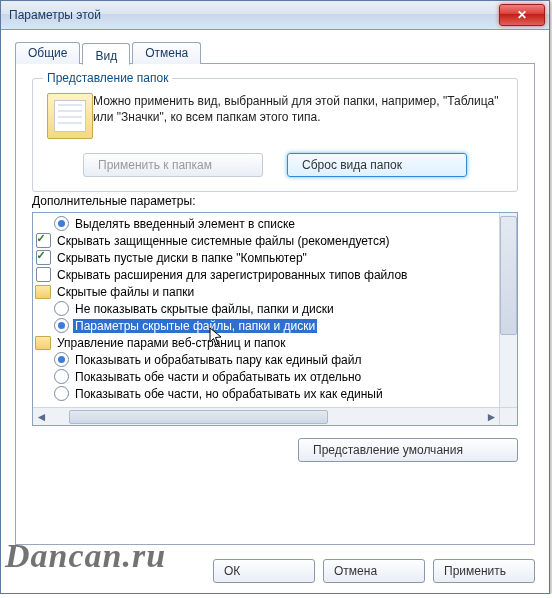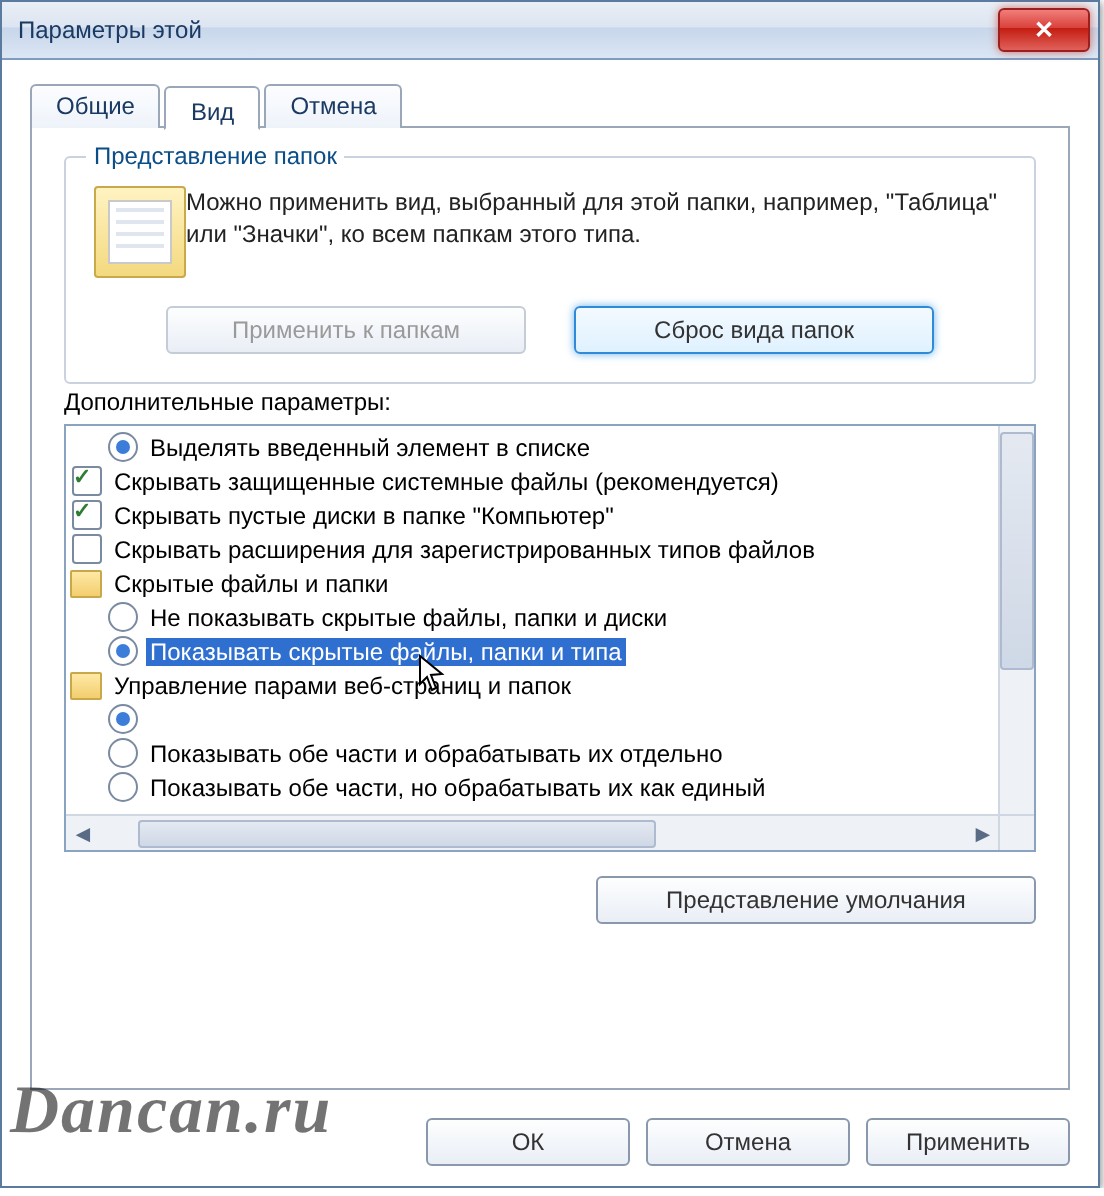--- a/index.html
+++ b/index.html
@@ -17,21 +17,21 @@
   .tab-body{border:1px solid #9aa7b8;background:#fff;padding:14px 16px 16px 16px;min-height:482px;box-sizing:border-box}
   
   .group{border:1px solid #c9d2de;border-radius:3px;padding:14px 14px 14px 14px;position:relative;margin-bottom:0}
   .group-title{position:absolute;top:-8px;left:10px;background:#fff;padding:0 4px;color:#0b4e87}
   .group-row{display:flex;gap:0}
   .folder-ico{width:44px;height:44px;flex:0 0 44px;background:linear-gradient(#fff3c2,#f3d97f);border:1px solid #caa94a;border-radius:2px;position:relative}
   .folder-ico:before{content:"";position:absolute;inset:6px;background:#fff;border:1px solid #c9c9c9}
   .folder-ico:after{content:"";position:absolute;inset:10px;background:repeating-linear-gradient(#dfe6ef 0 2px,#fff 2px 6px)}
   .group-text{flex:1;line-height:1.35;color:#222}
   .group-btns{display:flex;gap:24px;justify-content:center;margin-top:14px}
-  .btn{border:1px solid #8a98ab;border-radius:3px;padding:4px 14px;background:linear-gradient(#fdfefe,#e9eef6);color:#333;cursor:pointer;min-width:150px;text-align:center}
+  .btn{border:1px solid #8a98ab;border-radius:3px;padding:4px 14px;background:linear-gradient(#fdfefe,#e9eef6);color:#333;cursor:pointer;min-width:150px;}
   .btn.disabled{color:#9a9a9a;border-color:#c4ccd8;cursor:default}
   .btn.accent{border:1px solid #2f8bd8;box-shadow:0 0 4px rgba(68,160,230,.8);background:linear-gradient(#f3faff,#dff1ff)}
   
   .section-label{margin:2px 0 4px 0}
   .treebox{border:1px solid #89a3c1;height:212px;overflow:hidden;position:relative;background:#fff}
   .tree{padding:2px 0 2px 2px}
   .row{display:flex;align-items:center;height:17px;padding-left:0;white-space:nowrap}
   .row .glyph{width:16px;height:16px;margin-right:4px;flex:0 0 16px;display:flex;align-items:center;justify-content:center}
   .indent1{padding-left:18px}
   .radio,.check{width:13px;height:13px;border:1px solid #7a8aa0;border-radius:50%;display:inline-block;position:relative;background:#fff}
@@ -126,32 +126,33 @@
             <div class="row indent1">
               <span class="glyph">
                 <span class="radio"></span>
               </span>
               <span class="rowtext">Не показывать скрытые файлы, папки и диски</span>
             </div>
             <div class="row indent1">
               <span class="glyph">
                 <span class="radio sel"></span>
               </span>
-              <span class="rowtext sel">Показывать скрытые файлы, папки и типа</span>
+              <span class="rowtext sel">Параметры скрытые файлы, папки и диски</span>
             </div>
             <div class="row ">
               <span class="glyph">
                 <span class="fico"></span>
               </span>
               <span class="rowtext">Управление парами веб-страниц и папок</span>
             </div>
             <div class="row indent1">
               <span class="glyph">
                 <span class="radio sel"></span>
               </span>
+              <span class="rowtext">Показывать и обрабатывать пару как единый файл</span>
             </div>
             <div class="row indent1">
               <span class="glyph">
                 <span class="radio"></span>
               </span>
               <span class="rowtext">Показывать обе части и обрабатывать их отдельно</span>
             </div>
             <div class="row indent1">
               <span class="glyph">
                 <span class="radio"></span>

